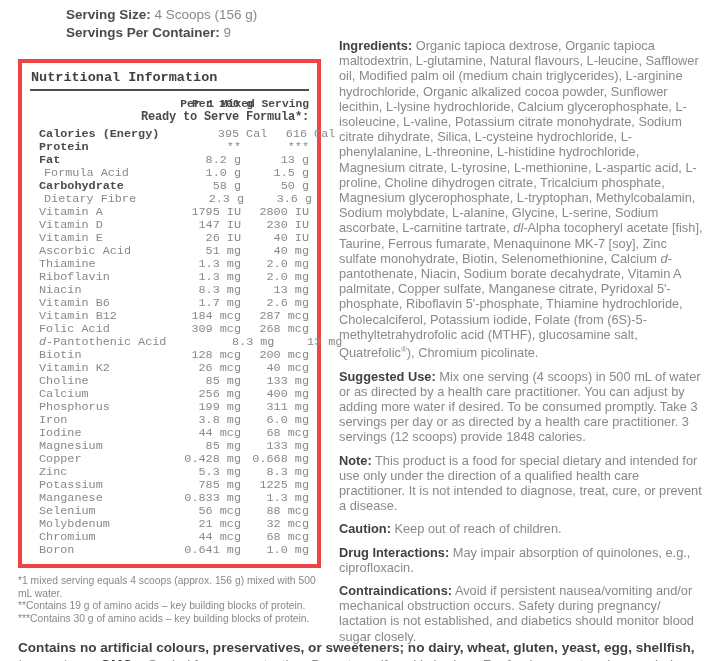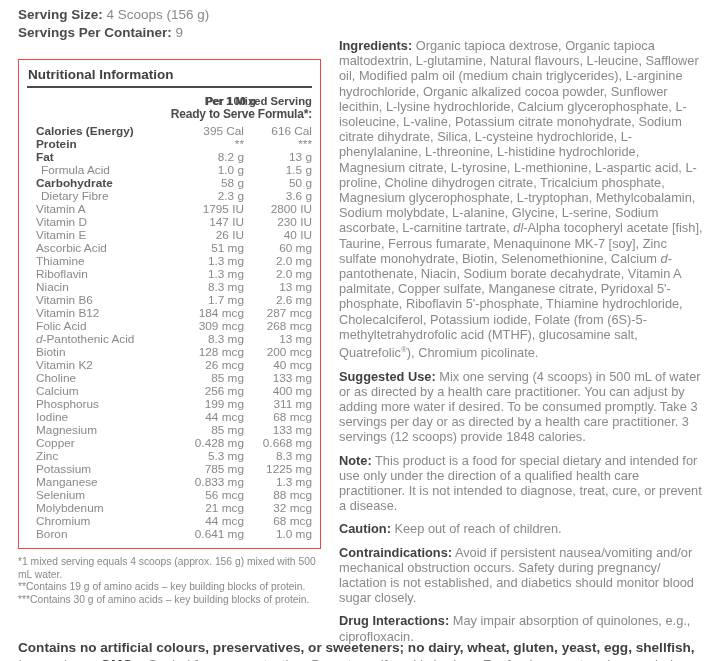--- a/index.html
+++ b/index.html
@@ -4,25 +4,25 @@
 <style>
   html,body{margin:0;padding:0;background:#ffffff;}
   body{
     width:709px;height:661px;position:relative;overflow:hidden;
     font-family:"Liberation Sans","DejaVu Sans",sans-serif;
     color:#87898c;
   }
   b,.bold-dark{color:#4a4b4d;}
   
   .left-col{position:absolute;left:18px;top:6px;width:305px;}
-  .serving-line{font-size:13.5px;line-height:18px;color:#87898c;}
+  .serving-line{font-size:13.5px;line-height:18px;color:#87898c;margin-left:48px;}
   .serving-line b{font-weight:bold;color:#4a4b4d;}
   .nutri-table{
     margin-top:17px;width:303px;box-sizing:border-box;
-    border:1px solid #ef4444;padding:5px 8px 7px 8px;background:#fff;
+    border:4px solid #ef4444;padding:5px 8px 7px 8px;background:#fff;font-family:Liberation Mono, monospace;
   }
   .nutri-title{font-size:13.5px;font-weight:bold;color:#414143;padding:2px 0 4px 1px;}
   .nutri-rule{border-bottom:2px solid #4a4b4d;margin-bottom:5px;}
   .nutri-header{position:relative;height:29px;margin-bottom:3px;}
   .nutri-header .h1{
     position:absolute;right:56px;top:2px;font-weight:bold;font-size:11.3px;color:#4a4b4d;white-space:nowrap;
   }
   .nutri-header .h2{position:absolute;right:0;top:2px;text-align:right;white-space:nowrap;}
   .nutri-header .h2 .l1{font-weight:bold;font-size:11.3px;color:#4a4b4d;display:block;line-height:13px;}
   .nutri-header .h2 .l2{font-weight:bold;font-size:12px;color:#4a4b4d;display:block;line-height:12px;letter-spacing:-0.2px;}
@@ -107,21 +107,21 @@
           <span class="nval">230 IU</span>
         </div>
         <div class="nrow">
           <span class="nlabel">Vitamin E</span>
           <span class="nval">26 IU</span>
           <span class="nval">40 IU</span>
         </div>
         <div class="nrow">
           <span class="nlabel">Ascorbic Acid</span>
           <span class="nval">51 mg</span>
-          <span class="nval">60 mg</span>
+          <span class="nval">40 mg</span>
         </div>
         <div class="nrow">
           <span class="nlabel">Thiamine</span>
           <span class="nval">1.3 mg</span>
           <span class="nval">2.0 mg</span>
         </div>
         <div class="nrow">
           <span class="nlabel">Riboflavin</span>
           <span class="nval">1.3 mg</span>
           <span class="nval">2.0 mg</span>
@@ -168,20 +168,25 @@
         </div>
         <div class="nrow">
           <span class="nlabel">Calcium</span>
           <span class="nval">256 mg</span>
           <span class="nval">400 mg</span>
         </div>
         <div class="nrow">
           <span class="nlabel">Phosphorus</span>
           <span class="nval">199 mg</span>
           <span class="nval">311 mg</span>
+        </div>
+        <div class="nrow">
+          <span class="nlabel">Iron</span>
+          <span class="nval">3.8 mg</span>
+          <span class="nval">6.0 mg</span>
         </div>
         <div class="nrow">
           <span class="nlabel">Iodine</span>
           <span class="nval">44 mcg</span>
           <span class="nval">68 mcg</span>
         </div>
         <div class="nrow">
           <span class="nlabel">Magnesium</span>
           <span class="nval">85 mg</span>
           <span class="nval">133 mg</span>
@@ -234,20 +239,20 @@
       <div>**Contains 19 g of amino acids – key building blocks of protein.</div>
       <div>***Contains 30 g of amino acids – key building blocks of protein.</div>
     </div>
 </div>
 
 <div class="right-col">
     <p><b>Ingredients:</b><span> Organic tapioca dextrose, Organic tapioca maltodextrin, L-glutamine, Natural flavours, L-leucine, Safflower oil, Modified palm oil (medium chain triglycerides), L-arginine hydrochloride, Organic alkalized cocoa powder, Sunflower lecithin, L-lysine hydrochloride, Calcium glycerophosphate, L-isoleucine, L-valine, Potassium citrate monohydrate, Sodium citrate dihydrate, Silica, L-cysteine hydrochloride, L-phenylalanine, L-threonine, L-histidine hydrochloride, Magnesium citrate, L-tyrosine, L-methionine, L-aspartic acid, L-proline, Choline dihydrogen citrate, Tricalcium phosphate, Magnesium glycerophosphate, L-tryptophan, Methylcobalamin, Sodium molybdate, L-alanine, Glycine, L-serine, Sodium ascorbate, L-carnitine tartrate, <i>dl</i>-Alpha tocopheryl acetate [fish], Taurine, Ferrous fumarate, Menaquinone MK-7 [soy], Zinc sulfate monohydrate, Biotin, Selenomethionine, Calcium <i>d</i>-pantothenate, Niacin, Sodium borate decahydrate, Vitamin A palmitate, Copper sulfate, Manganese citrate, Pyridoxal 5'-phosphate, Riboflavin 5'-phosphate, Thiamine hydrochloride, Cholecalciferol, Potassium iodide, Folate (from (6S)-5-methyltetrahydrofolic acid (MTHF), glucosamine salt, Quatrefolic<sup>®</sup>), Chromium picolinate.</span></p>
     <p><b>Suggested Use:</b><span> Mix one serving (4 scoops) in 500 mL of water or as directed by a health care practitioner. You can adjust by adding more water if desired. To be consumed promptly. Take 3 servings per day or as directed by a health care practitioner. 3 servings (12 scoops) provide 1848 calories.</span></p>
     <p><b>Note:</b><span> This product is a food for special dietary and intended for use only under the direction of a qualified health care practitioner. It is not intended to diagnose, treat, cure, or prevent a disease.</span></p>
     <p><b>Caution:</b><span> Keep out of reach of children.</span></p>
+    <p><b>Drug Interactions:</b><span> May impair absorption of quinolones, e.g., ciprofloxacin.</span></p>
     <p><b>Contraindications:</b><span> Avoid if persistent nausea/vomiting and/or mechanical obstruction occurs. Safety during pregnancy/ lactation is not established, and diabetics should monitor blood sugar closely.</span></p>
-    <p><b>Drug Interactions:</b><span> May impair absorption of quinolones, e.g., ciprofloxacin.</span></p>
   </div>
 
 <p class="bottom-note">
   <b>Contains no artificial colours, preservatives, or sweeteners; no dairy, wheat, gluten, yeast, egg, shellfish, tree nuts, or GMOs.</b>
   <span>Sealed for your protection. Do not use if seal is broken. For freshness, store in a cool, dry place.</span>
 </p>
 
 </body></html>

